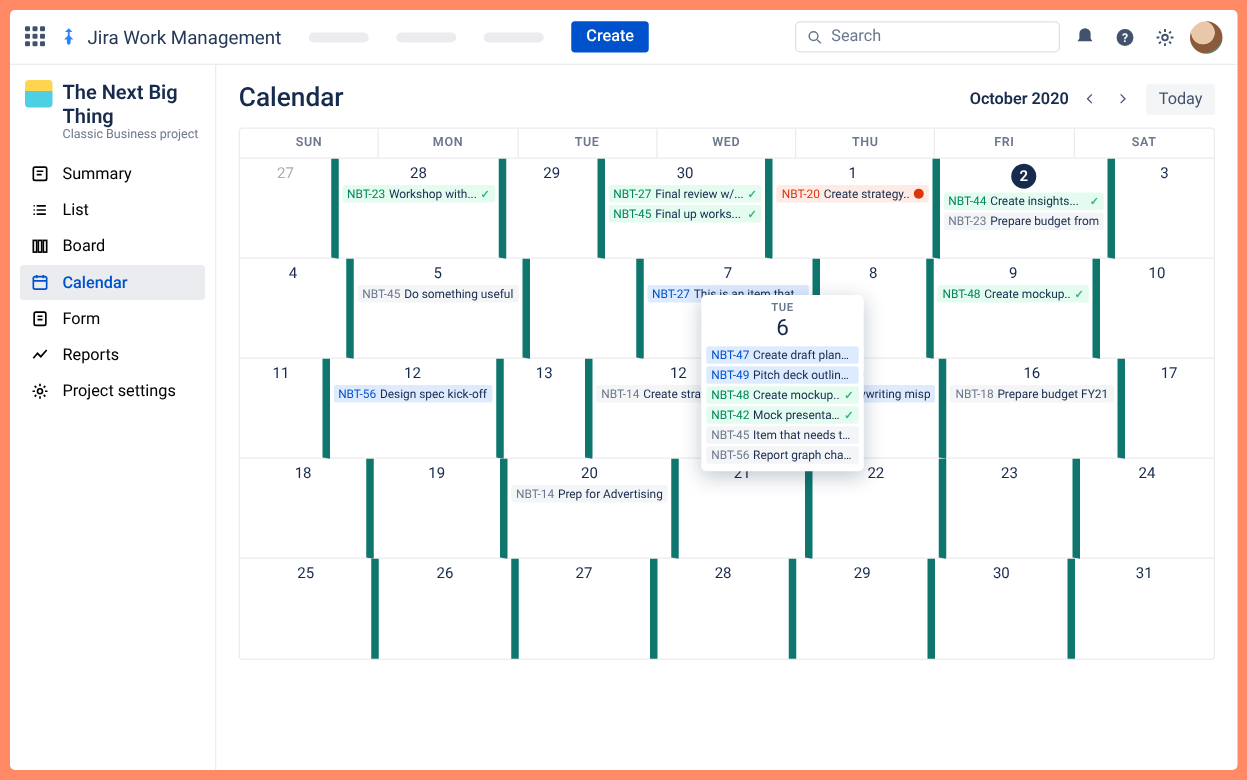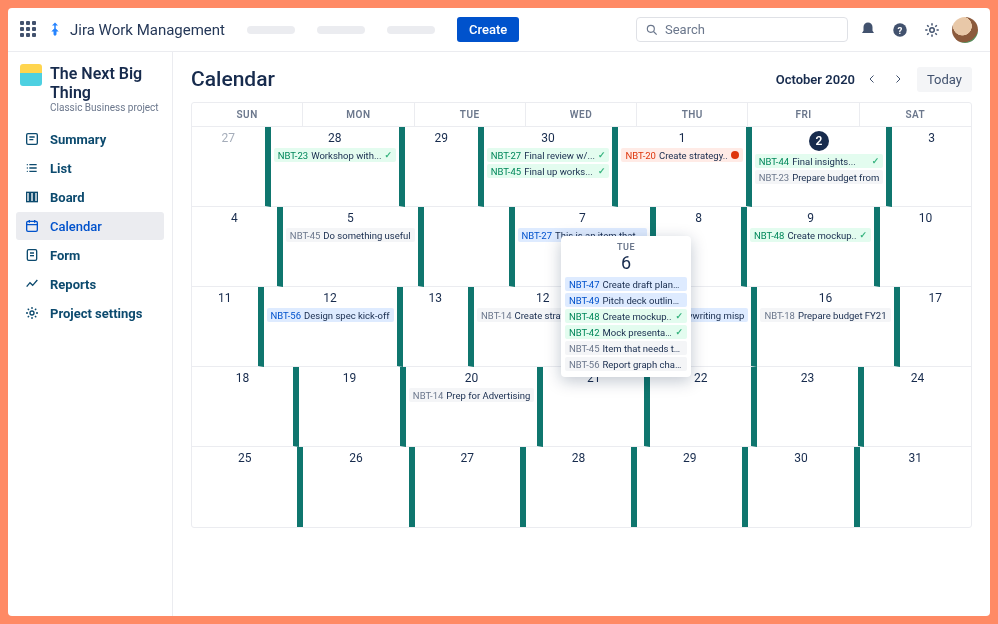--- a/index.html
+++ b/index.html
@@ -17,21 +17,21 @@
 .search { display:flex; align-items:center; border:1px solid #dfe1e6; border-radius:4px; padding:4px 8px; width:212px; gap:6px; color:#6b778c; font-size:13px; }
 .icon-btn { width:24px; height:24px; display:flex; align-items:center; justify-content:center; color:#42526e; cursor:pointer; }
 .avatar { width:26px; height:26px; border-radius:50%; background: radial-gradient(circle at 40% 35%, #e8c8a8 0 40%, #8b5a3c 42% 70%, #5a8a5a 72%); }
 
 .body { flex:1; display:flex; overflow:hidden; }
 .sidebar { width:165px; border-right:1px solid #ebecf0; padding:12px 8px; }
 .project-header { display:flex; gap:8px; margin-bottom:12px; padding:0 4px; }
 .proj-icon { width:22px; height:22px; background:linear-gradient(180deg,#ffd54f 40%,#4dd0e1 40%); border-radius:3px; flex-shrink:0; }
 .proj-name { font-size:16px; font-weight:600; color:#172b4d; }
 .proj-type { font-size:10px; color:#6b778c; }
-.nav-item { display:flex; align-items:center; gap:10px; padding:6px 8px; border-radius:3px; font-size:13px; color:#0c4a6e; cursor:pointer; margin-bottom:1px;font-weight:bold; }
+.nav-item { display:flex; align-items:center; gap:10px; padding:6px 8px; border-radius:3px; font-size:13px; color:#000000; cursor:pointer; margin-bottom:1px; }
 .nav-item.active { background:#ebecf0; color:#0052cc; font-weight:500; }
 .nav-item svg { width:16px; height:16px; flex-shrink:0; }
 
 .main { flex:1; padding:14px 18px 10px 18px; overflow:hidden; position:relative; }
 .main-header { display:flex; align-items:center; margin-bottom:10px; }
 .main-title { font-size:21px; font-weight:500; color:#172b4d; }
 .month-label { font-size:13px; font-weight:600; color:#172b4d; margin-right:4px; }
 .chev-btn { width:26px; height:26px; display:flex; align-items:center; justify-content:center; cursor:pointer; color:#42526e; }
 .today-btn { background:#f4f5f7; border:none; padding:5px 10px; border-radius:3px; font-size:13px; color:#42526e; cursor:pointer; margin-left:6px; }
 
@@ -250,21 +250,21 @@
               <div class="pill red">
                 <span class="key red">NBT-20</span>
                 <span class="txt">Create strategy..</span>
                 <span class="err"></span>
               </div>
             </div>
             <div class="day">
               <div class="daynum today">2</div>
               <div class="pill green">
                 <span class="key green">NBT-44</span>
-                <span class="txt">Final insights...</span>
+                <span class="txt">Create insights...</span>
                 <span class="check">✓</span>
               </div>
               <div class="pill gray">
                 <span class="key gray">NBT-23</span>
                 <span class="txt">Prepare budget from</span>
               </div>
             </div>
             <div class="day">
               <div class="daynum">3</div>
             </div>

